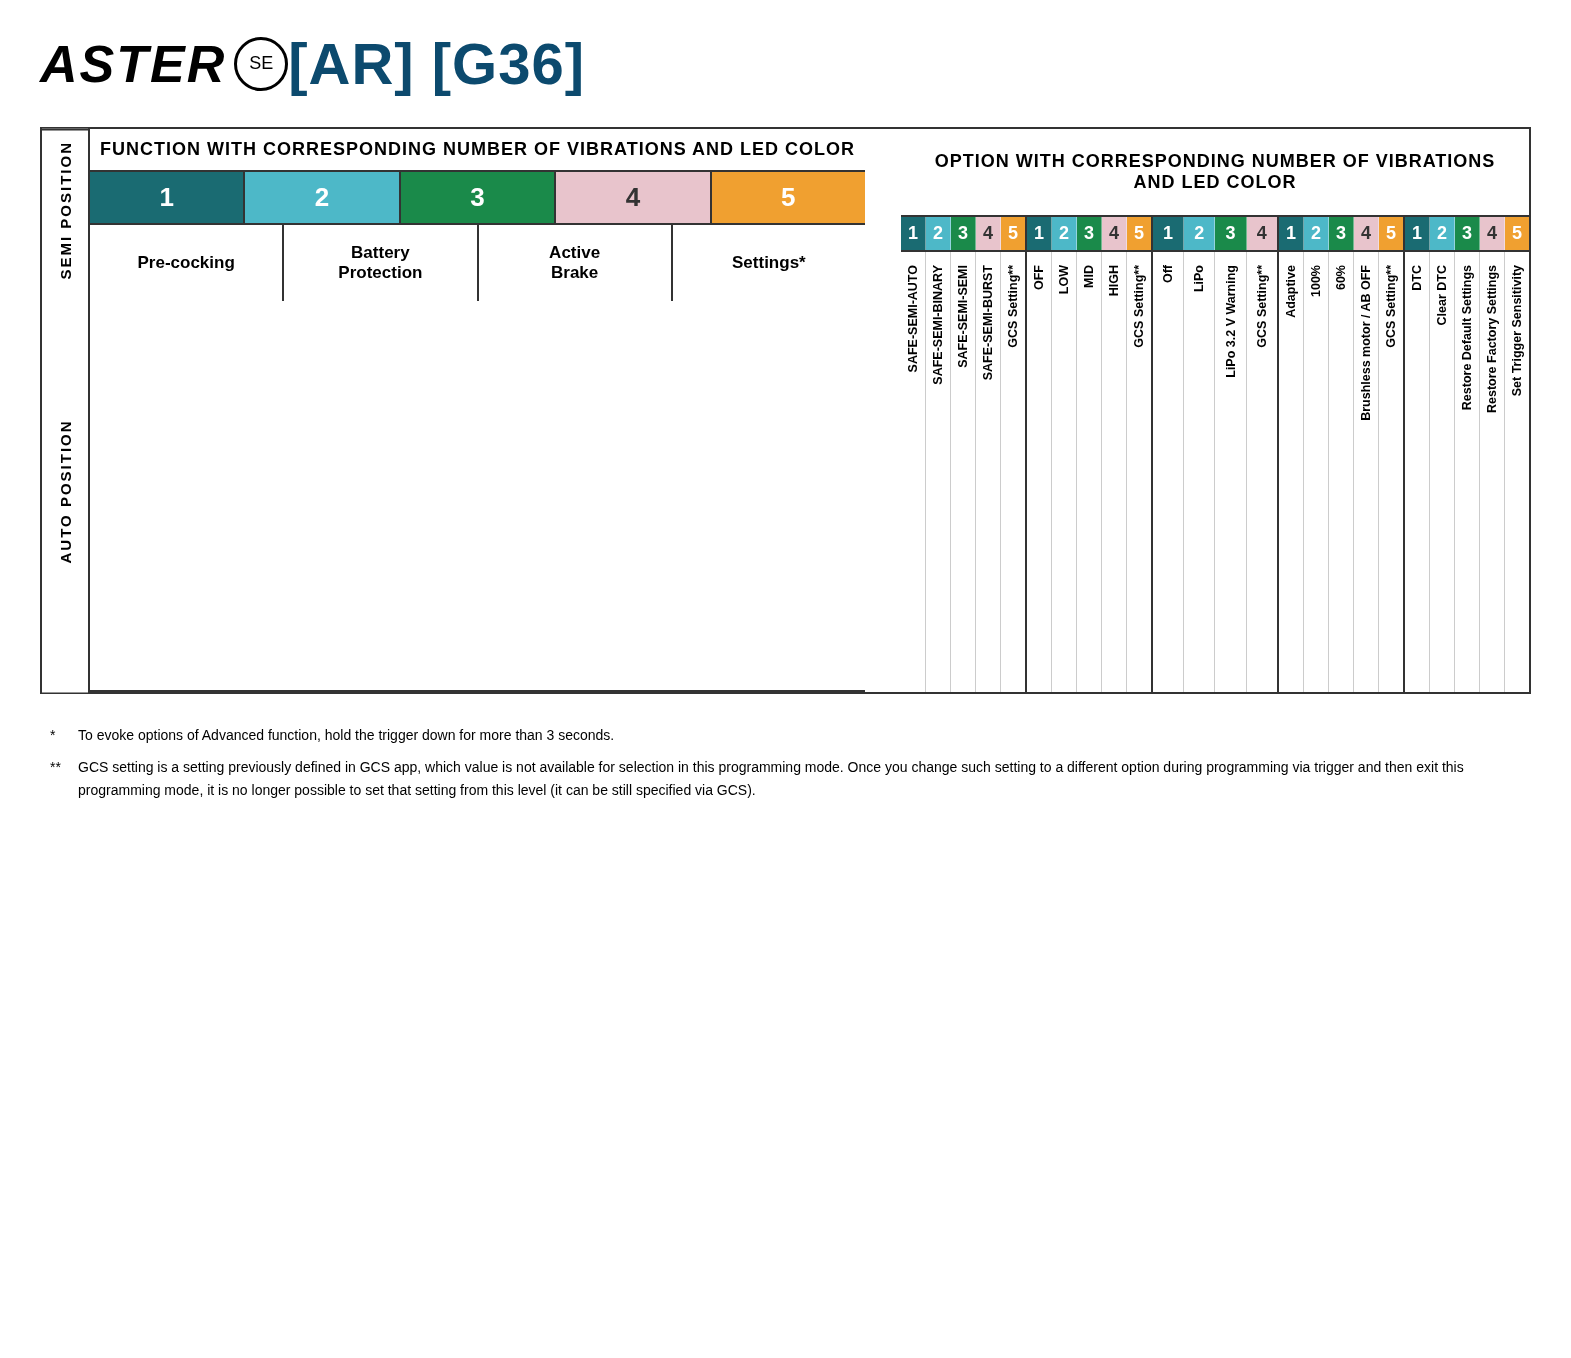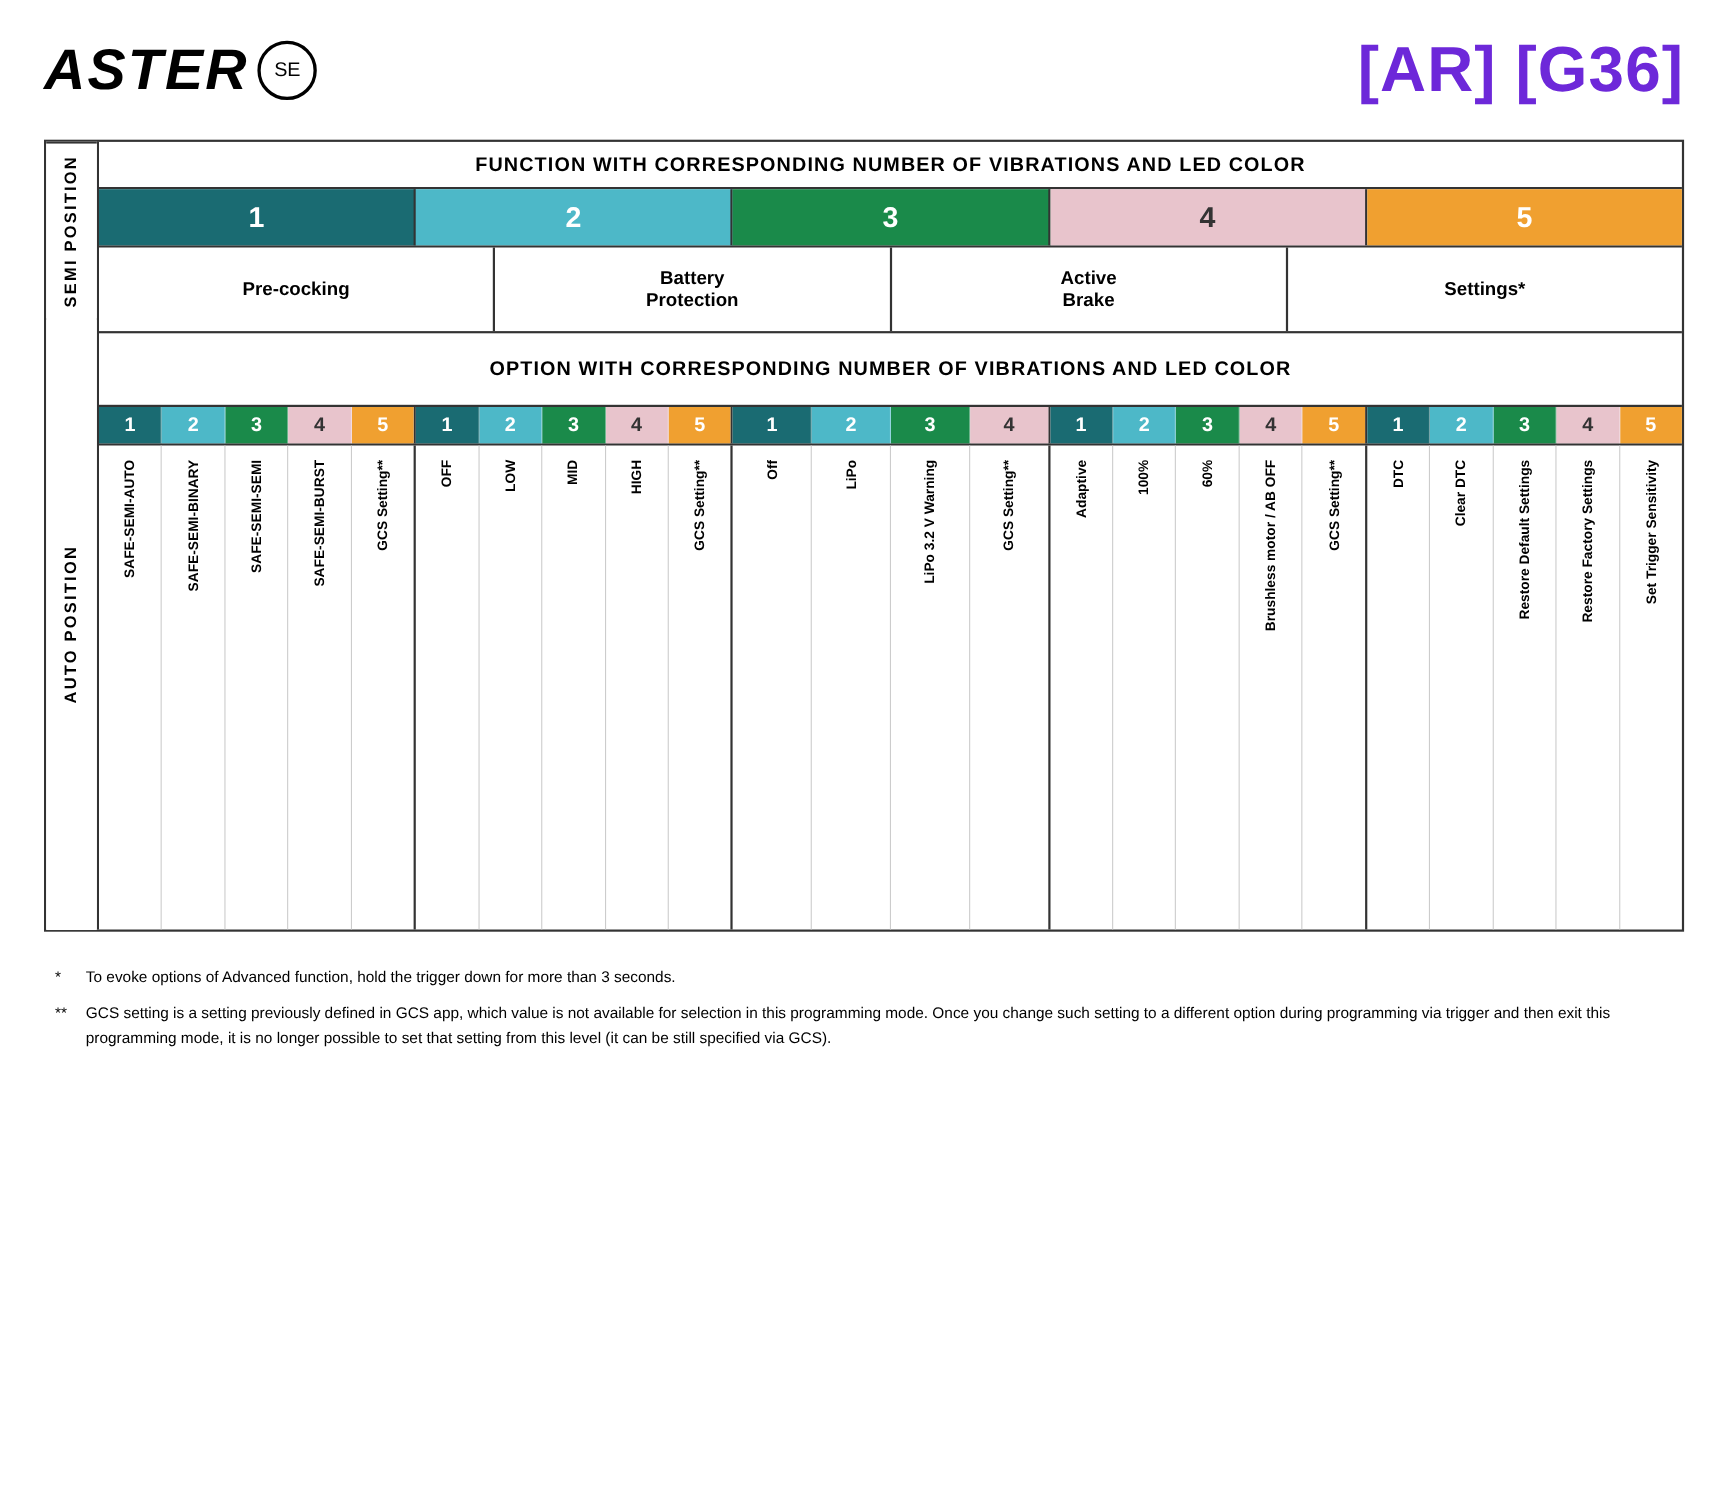--- a/index.html
+++ b/index.html
@@ -7,21 +7,20 @@
       background: #fff;
       font-family: Arial, sans-serif;
       width: 1571px;
       min-height: 1358px;
       padding: 30px 40px;
     }
 
     
     .header {
       display: flex;
-      justify-content: space-between;
       align-items: center;
       margin-bottom: 30px;
     }
     .logo {
       display: flex;
       align-items: center;
       gap: 8px;
     }
     .logo-text {
       font-size: 52px;
@@ -38,21 +37,21 @@
       display: flex;
       align-items: center;
       justify-content: center;
       font-size: 18px;
       font-weight: 400;
       color: #000;
     }
     .model-code {
       font-size: 58px;
       font-weight: 900;
-      color: #6d28d9;
+      color: #0c4a6e;
       letter-spacing: 1px;
     }
 
     
     .table-container {
       border: 2px solid #333;
       display: flex;
       width: 100%;
     }
 
@@ -89,21 +88,22 @@
       align-items: center;
       justify-content: center;
       background: #fff;
       flex: 1;
     }
 
     
     .content-area {
       flex: 1;
       display: flex;
-      flex-direction: column;
+      flex-direction: row;
+      gap: 36px;
     }
 
     
     .semi-section {
       border-bottom: 2px solid #333;
     }
     .semi-header {
       text-align: center;
       font-weight: 900;
       font-size: 18px;

